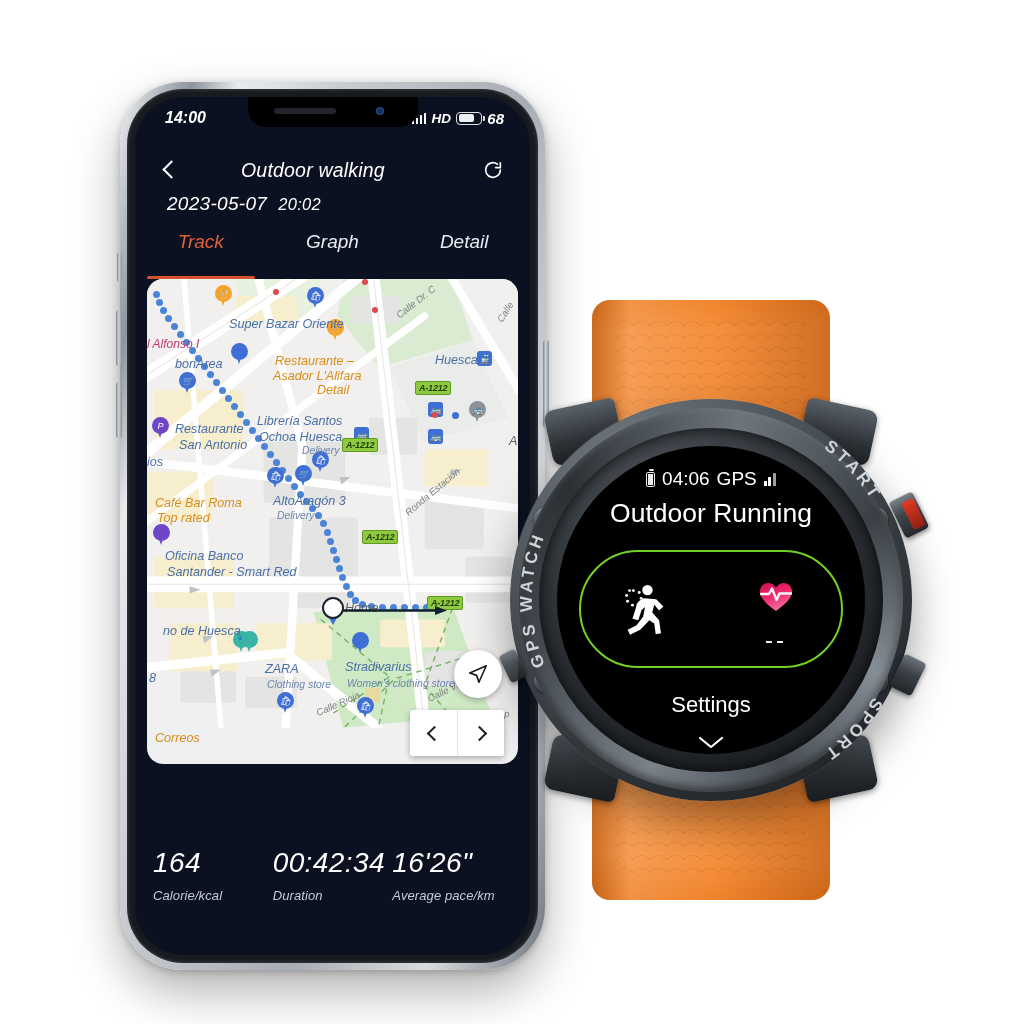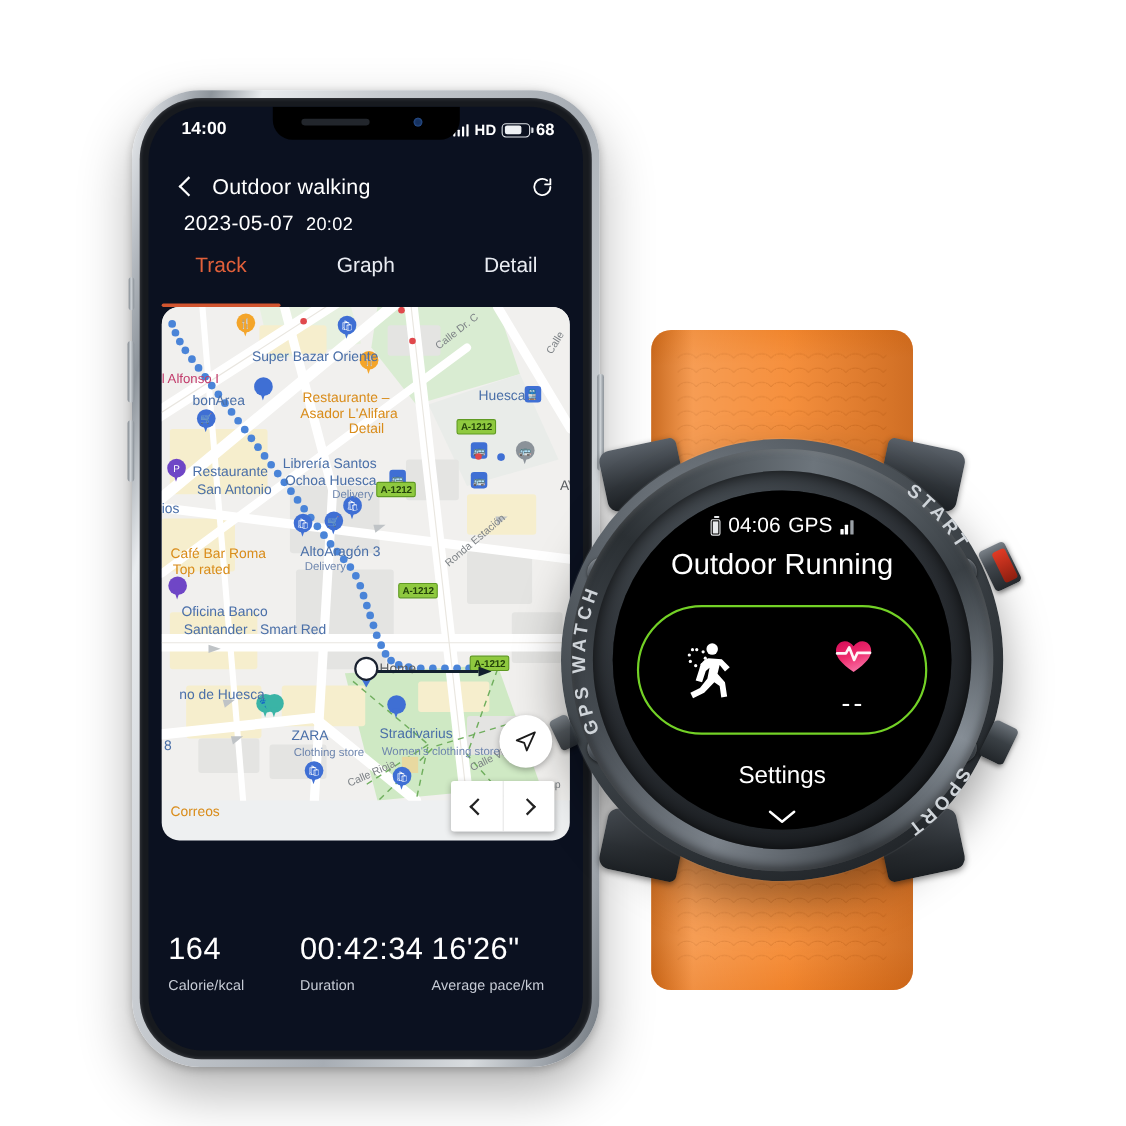--- a/index.html
+++ b/index.html
@@ -5,20 +5,21 @@
   * { box-sizing: border-box; margin:0; padding:0; }
   html,body { width:1024px; height:1024px; overflow:hidden; background:#ffffff; }
   body { font-family:"Liberation Sans", sans-serif; position:relative; }
 
   
   #phone-device{
     position:absolute; left:120px; top:82px; width:425px; height:888px;
     border-radius:62px;
     background:linear-gradient(105deg,#f2f4f6 0%,#b9bec4 6%,#8d949b 11%,#e9ecef 18%,#c8ccd1 34%,#a7adb4 62%,#d8dcdf 82%,#9aa0a7 93%,#6e757c 100%);
     box-shadow:0 22px 48px rgba(0,0,0,.30), 0 2px 8px rgba(0,0,0,.22);
+    font-style:italic;
   }
   #phone-bezel{
     position:absolute; left:7px; top:7px; right:7px; bottom:7px;
     border-radius:56px; background:#171a1f;
     box-shadow:inset 0 0 4px rgba(255,255,255,.22);
   }
   #phone-screen{
     position:absolute; left:8px; top:8px; right:8px; bottom:8px;
     border-radius:49px; background:#0b1120; overflow:hidden;
   }
@@ -46,21 +47,21 @@
   .sig-bars i{ display:block; width:2.5px; background:#fff; border-radius:.5px;}
   .sig-bars i:nth-child(1){height:4px} .sig-bars i:nth-child(2){height:6px}
   .sig-bars i:nth-child(3){height:8.5px} .sig-bars i:nth-child(4){height:11px}
   #hd-label{ font-size:13.5px; letter-spacing:.2px;}
   #batt-shell{ width:26px; height:13px; border:1.6px solid #dfe3e8; border-radius:4px; position:relative; display:inline-block;}
   #batt-shell:after{content:""; position:absolute; right:-3.6px; top:3.4px; width:2.2px; height:5px; background:#dfe3e8; border-radius:0 1px 1px 0;}
   #batt-fill{ position:absolute; left:1.4px; top:1.4px; bottom:1.4px; width:64%; background:#eef1f4; border-radius:2px;}
   #batt-num{ font-size:15px; font-weight:600;}
 
   
-  #app-header{ position:absolute; top:50px; left:0; right:0; height:46px; display:flex; align-items:center; padding:0 26px 0 24px; }
+  #app-header{ position:absolute; top:50px; left:0; right:0; height:46px; display:flex; align-items:center; padding:0 26px 0 24px;gap:48px; }
   #back-chevron{ width:20px; height:20px; position:relative; cursor:pointer; }
   #back-chevron:before{ content:""; position:absolute; left:6px; top:3px; width:11px; height:11px;
     border-left:2.2px solid #fff; border-bottom:2.2px solid #fff; transform:rotate(45deg); }
   #header-title{ color:#fff; font-size:19.5px; margin-left:14px; letter-spacing:.2px;}
   #refresh-icon{ margin-left:auto; width:22px; height:22px; }
 
   #session-datetime{ position:absolute; top:96px; left:0; right:0; padding:0 0 0 32px; color:#fff; display:flex; align-items:center; gap:11px;}
   #session-date{ font-size:19px; letter-spacing:.3px;}
   #session-time{ font-size:16.5px; letter-spacing:.3px;}
 

